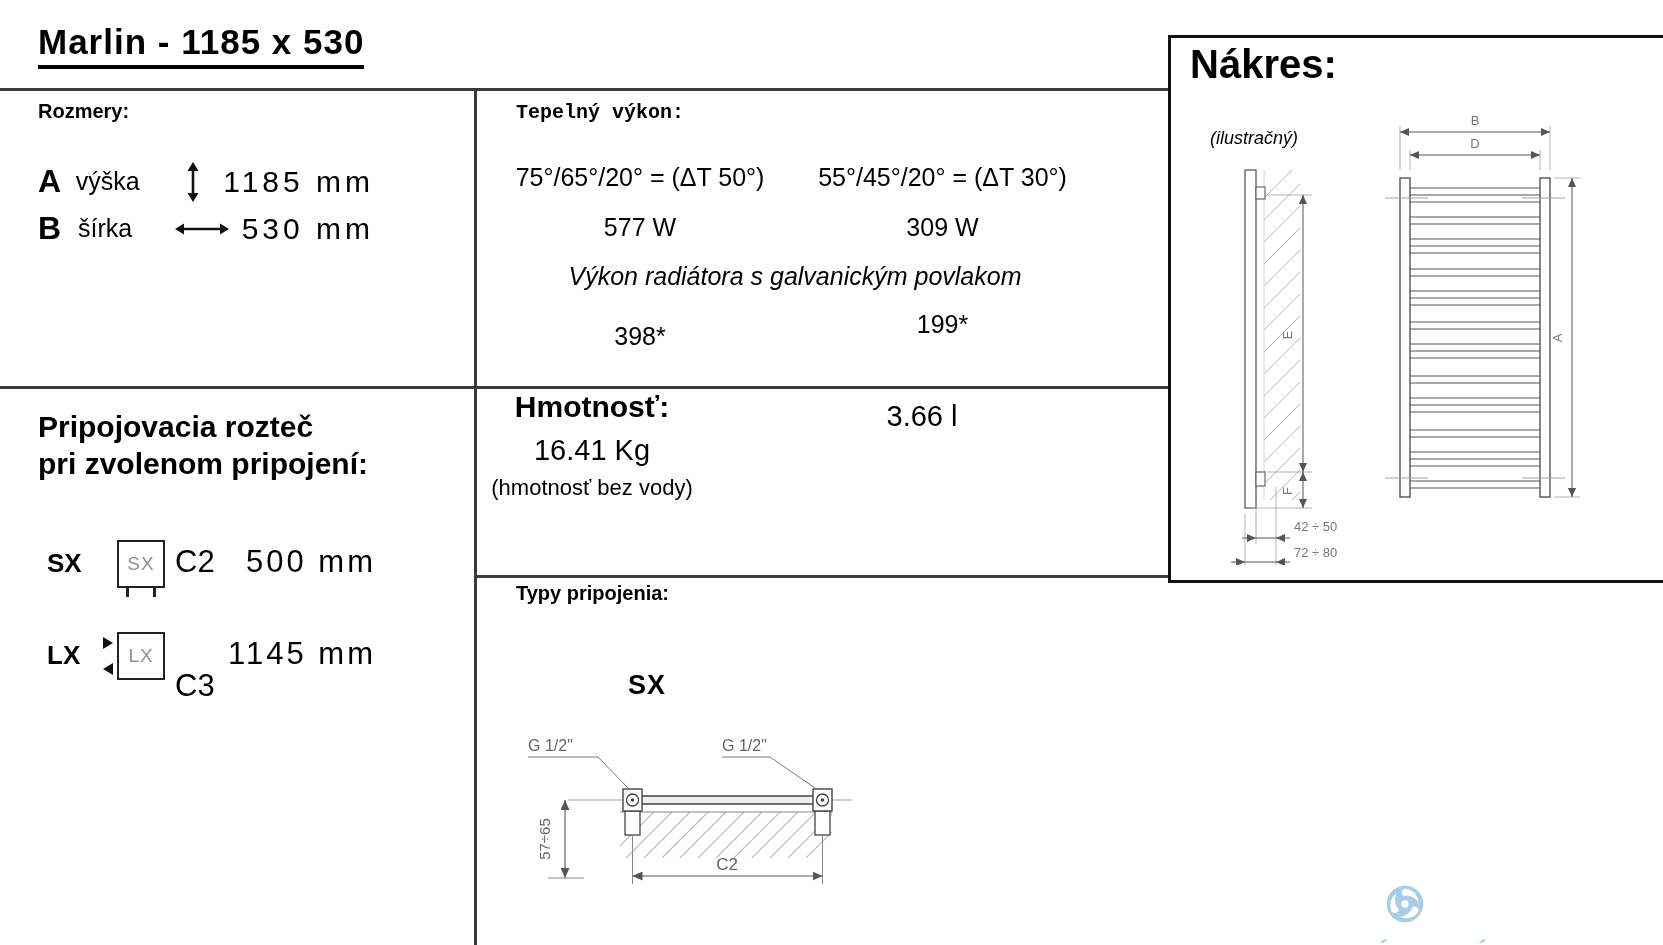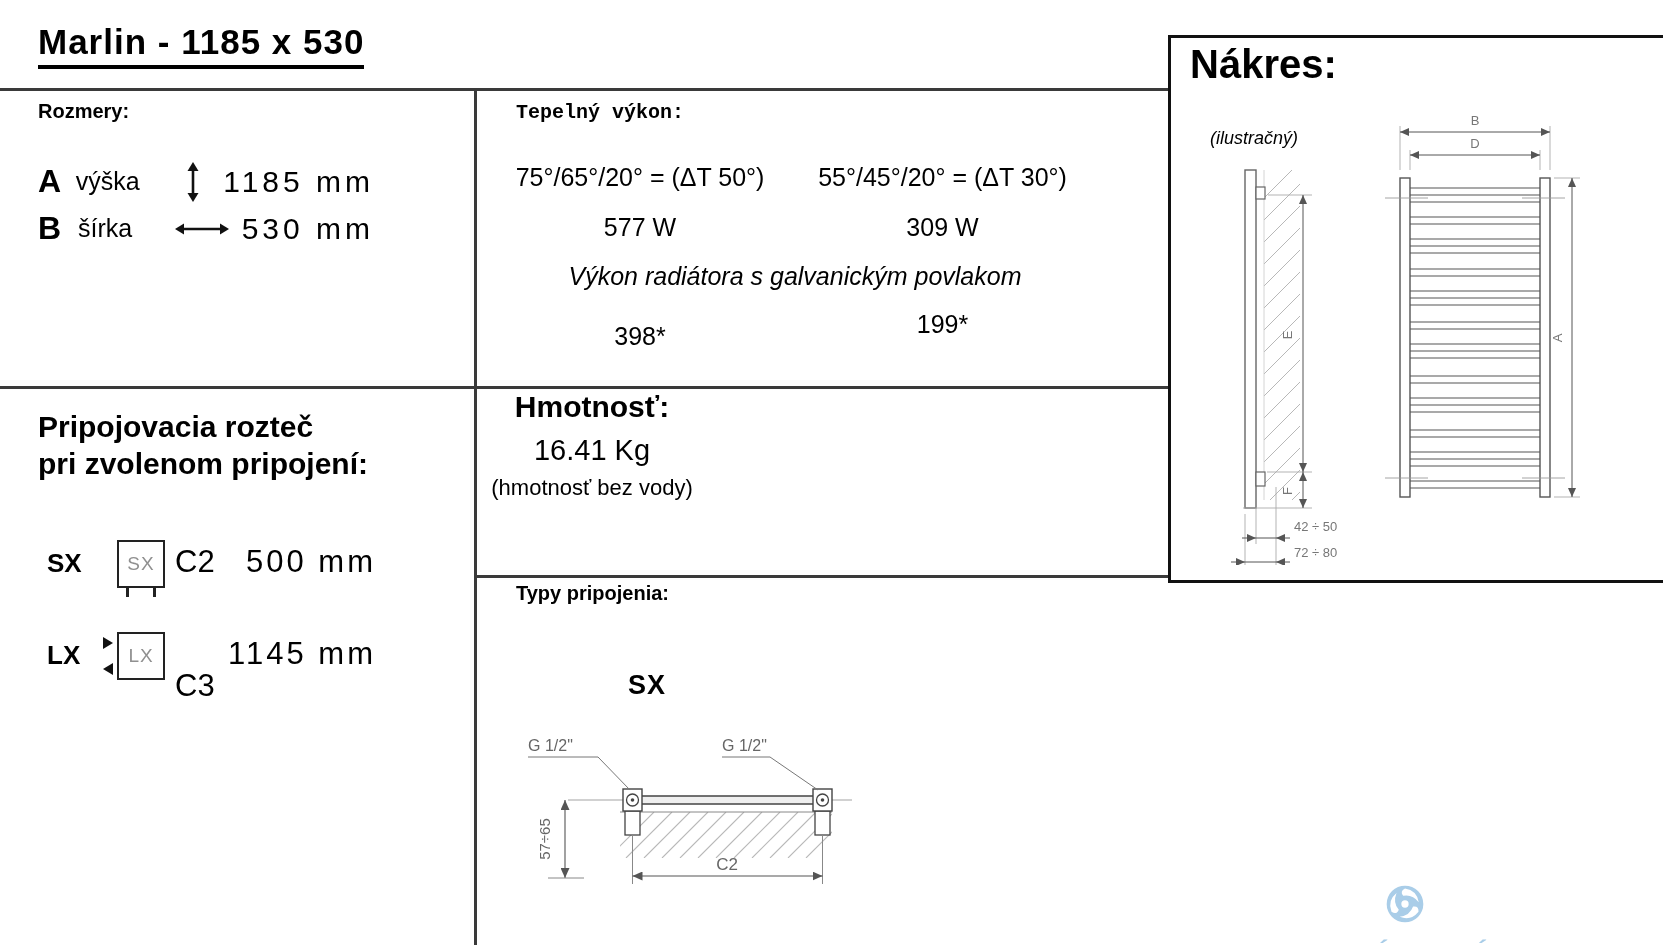--- a/index.html
+++ b/index.html
@@ -101,20 +101,21 @@
 <div class="tv-note" style="left:480px;top:262px;width:630px;">Výkon radiátora s galvanickým povlakom</div>
 <div class="tv-cell" style="left:480px;top:310px;width:320px;margin-top:12px;">398*</div>
 <div class="tv-cell" style="left:790px;top:310px;width:305px;">199*</div>
 
 <div class="wcol" style="left:472px;top:390px;">
   <div class="wh">Hmotnosť:</div>
   <div class="wv">16.41 Kg</div>
   <div class="wn">(hmotnosť bez vody)</div>
 </div>
 <div class="wcol" style="left:802px;top:390px;">
+  <div class="wv">3.66 l</div>
 </div>
 
 <div class="abs h1b" style="left:38px;top:408px;">
   <div>Pripojovacia rozteč</div>
   <div>pri zvolenom pripojení:</div>
 </div>
 
 <div class="conn-type" style="left:47px;top:548px;">SX</div>
 <div class="conn-box" style="left:117px;top:540px;">
   <span>SX</span>

